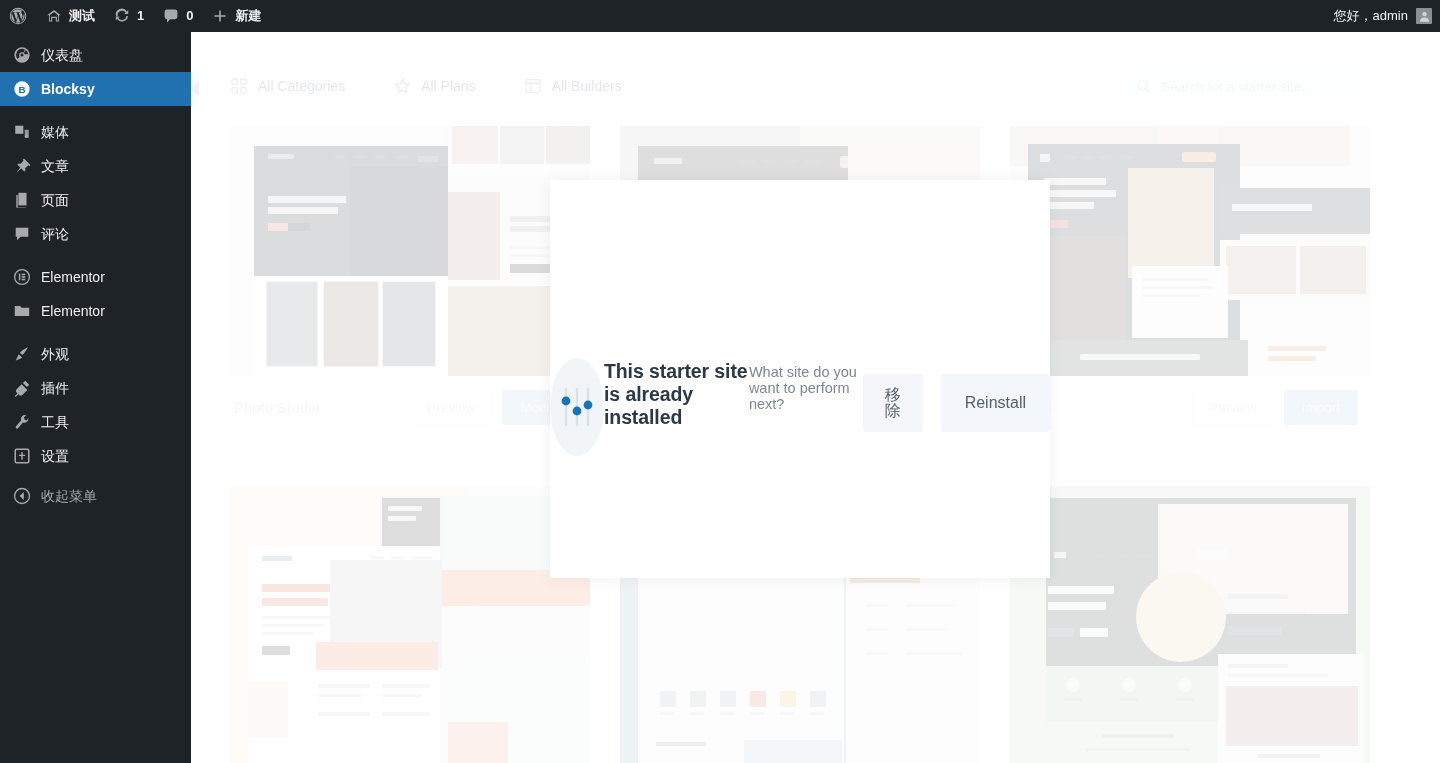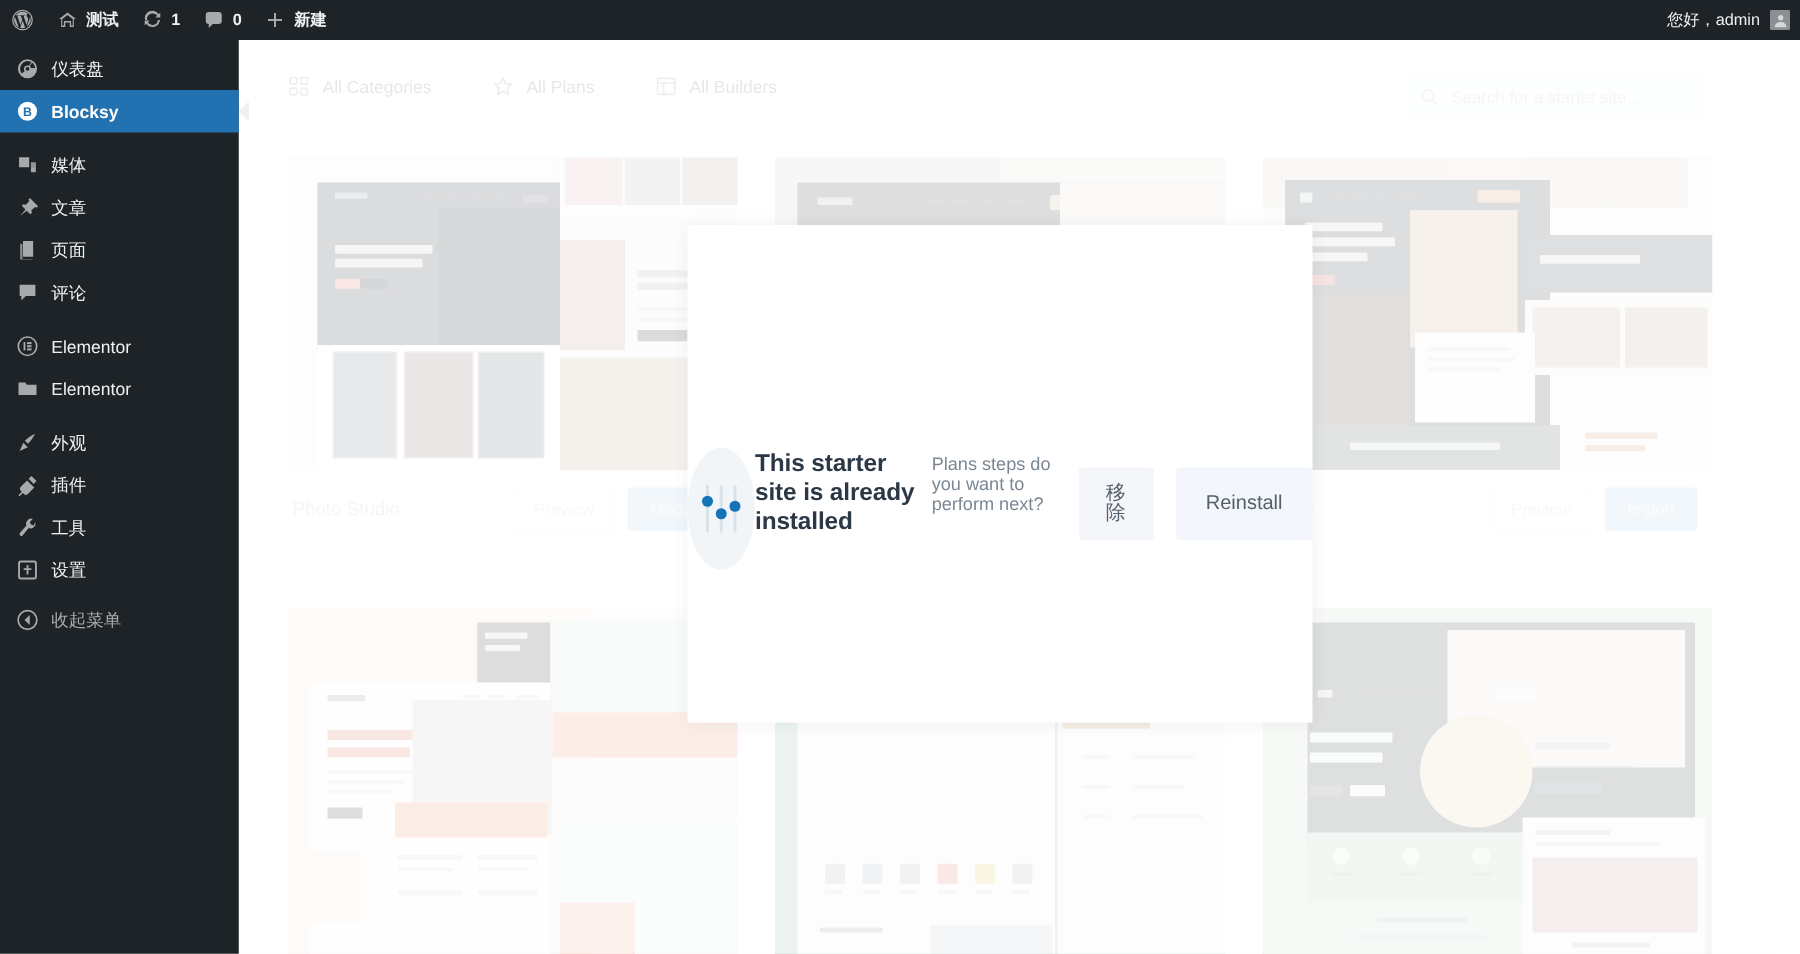--- a/index.html
+++ b/index.html
@@ -89,21 +89,21 @@
     width: 1280px; height: 731px;
     background: #ffffff;
     overflow: hidden;
     z-index: 10;
   }
 
   
   #sitelib-toolbar {
     position: absolute; top: 28px; left: 0;
     width: 1280px; height: 52px;
-    display: flex; align-items: flex-start;
+    display: flex; align-items: center;
     padding: 0 76px 0 70px;
   }
   .filter-btn {
     display: flex; align-items: center; gap: 10px;
     margin-right: 48px;
     color: #7b8794;
     font-size: 14px;
     cursor: pointer;
   }
   .filter-btn .f-ico { width: 18px; height: 18px; display:flex; align-items:center; justify-content:center; }
@@ -716,18 +716,18 @@
         <line x1="16" y1="9" x2="16" y2="45"></line>
         <line x1="27" y1="9" x2="27" y2="45"></line>
         <line x1="38" y1="9" x2="38" y2="45"></line>
       </g>
       <circle cx="16" cy="21" r="4.4" fill="#1573b8"></circle>
       <circle cx="27" cy="31" r="4.4" fill="#1573b8"></circle>
       <circle cx="38" cy="25" r="4.4" fill="#1573b8"></circle>
     </svg>
   </div>
   <div id="modal-title">This starter site is already installed</div>
-  <div id="modal-sub">Plans steps do you want to perform next?</div>
+  <div id="modal-sub">What site do you want to perform next?</div>
   <div id="modal-actions">
     <button class="modal-btn">移除</button>
     <button class="modal-btn reinstall">Reinstall</button>
   </div>
 </div>
 
 </body></html>

